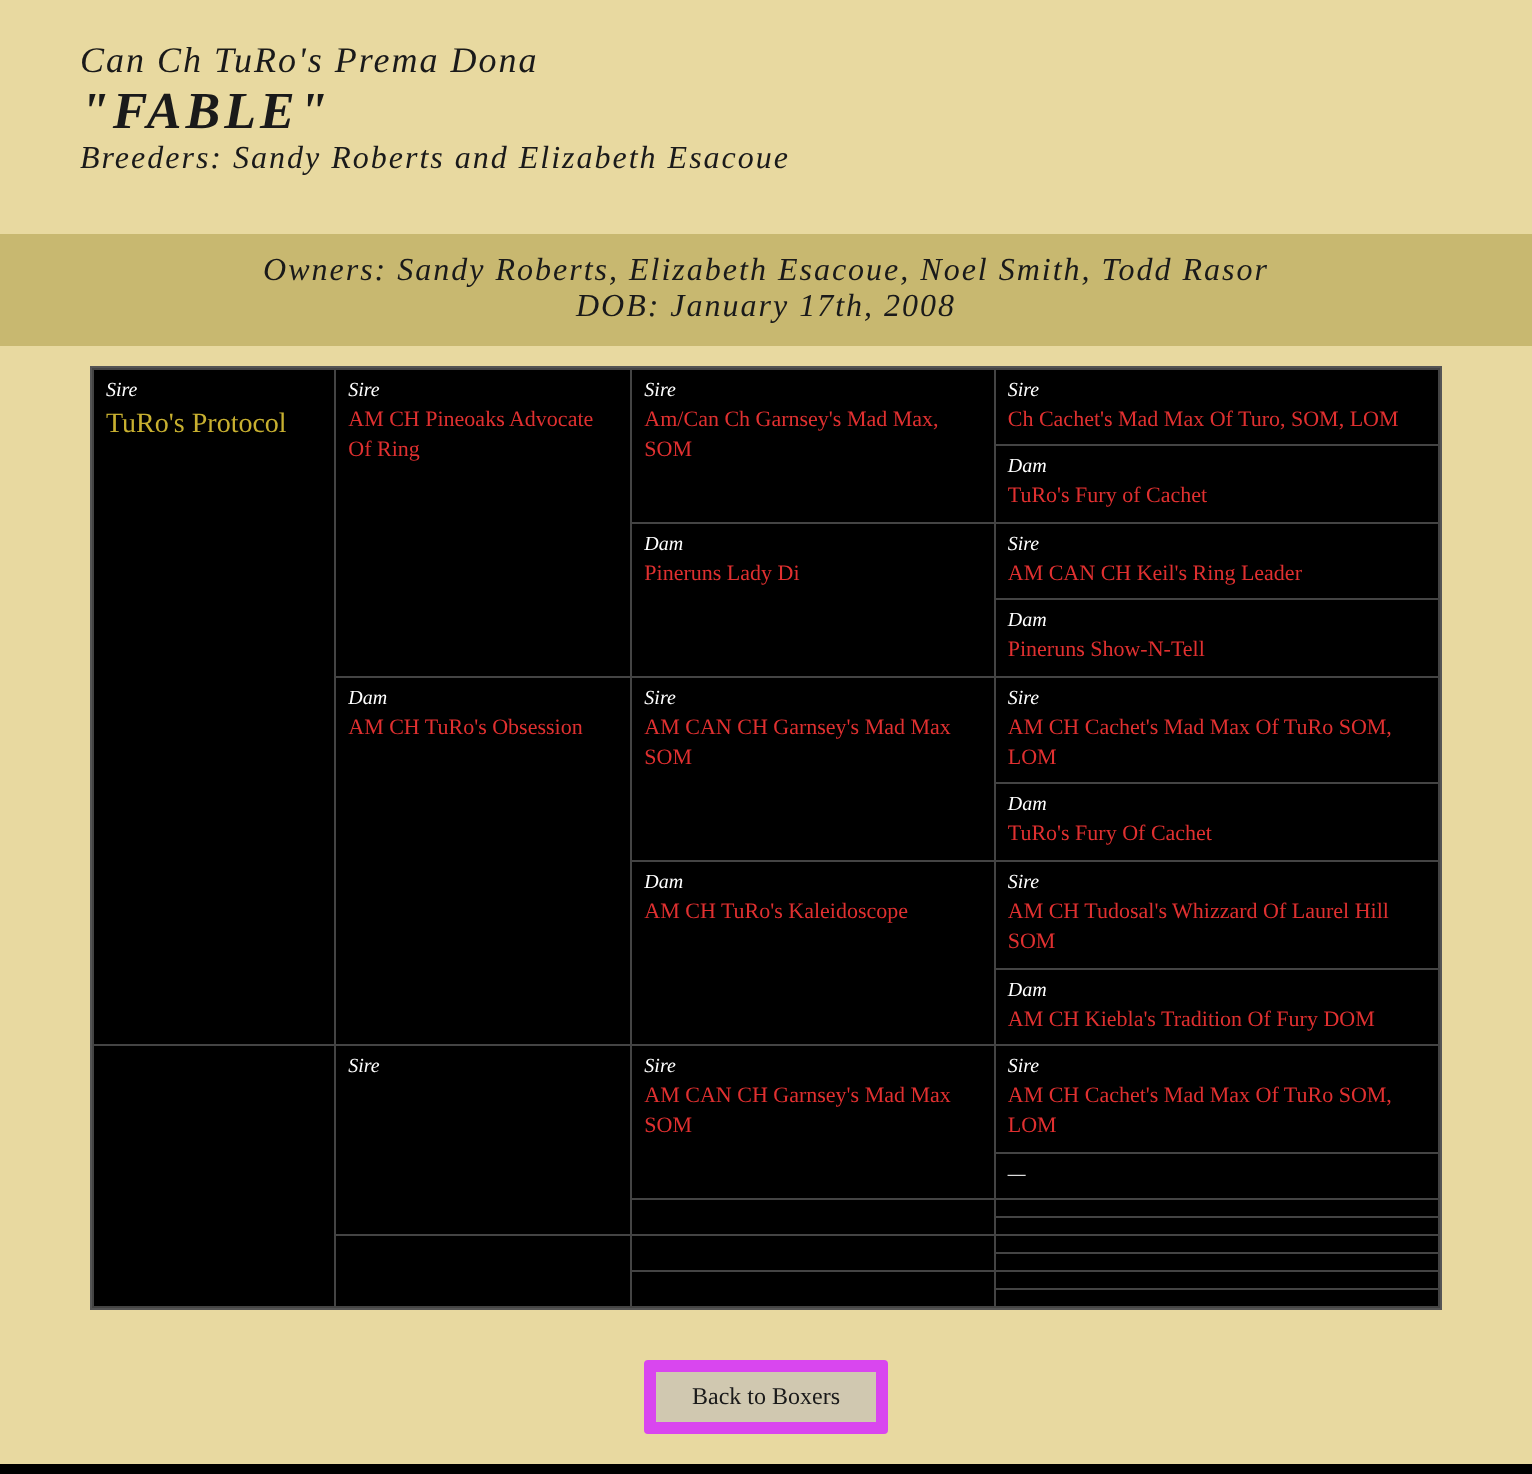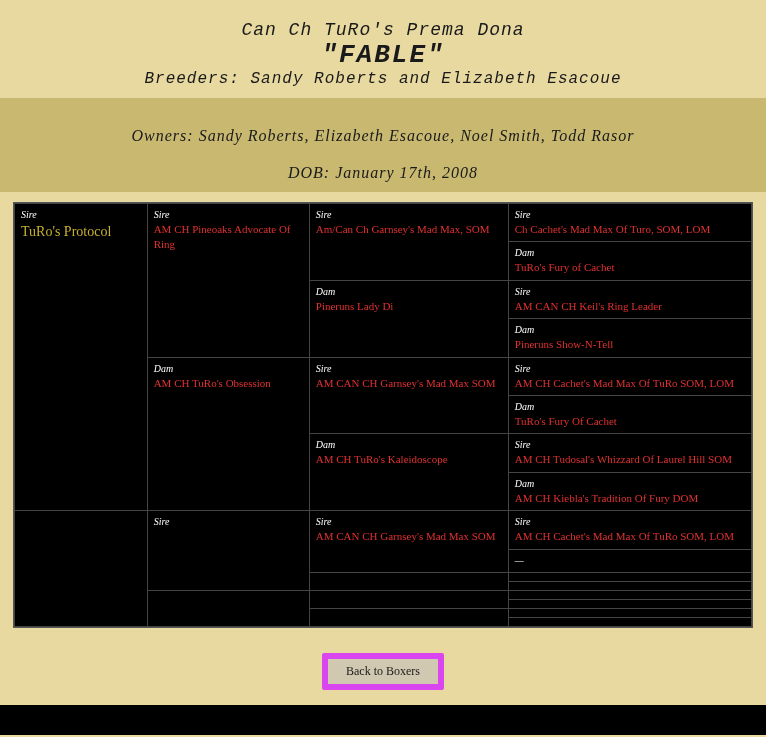--- a/index.html
+++ b/index.html
@@ -10,23 +10,22 @@
       background-color: #e8d9a0;
       font-family: Georgia, 'Times New Roman', serif;
       display: flex;
       flex-direction: column;
       align-items: center;
     }
 
     .header-section {
       width: 100%;
       background-color: #e8d9a0;
-      padding: 20px 40px 10px 40px;
-      text-align: center;
-      font-family: Liberation Mono, monospace;
+      padding: 20px 40px 28px 40px;
+      text-align: left;
     }
 
     .title-line1 {
       font-size: 18px;
       font-style: italic;
       color: #1a1a1a;
       letter-spacing: 1px;
     }
 
     .title-line2 {
@@ -49,25 +48,24 @@
       background-color: #c8b870;
       padding: 10px 40px;
       text-align: center;
     }
 
     .owners-line {
       font-size: 16px;
       font-style: italic;
       color: #1a1a1a;
       letter-spacing: 1px;
-      margin-top: 19px;
     }
 
     .pedigree-container {
-      width: 740px;
+      width: 676px;
       margin: 10px auto;
       border: 1px solid #555;
       background-color: #000;
     }
 
     table {
       width: 100%;
       border-collapse: collapse;
     }
 

